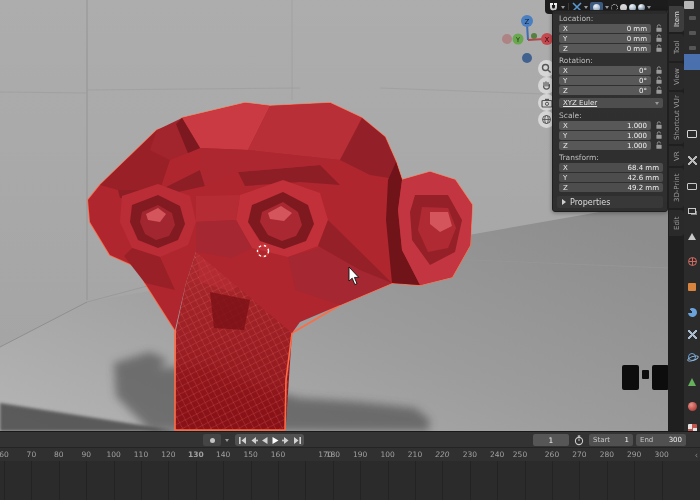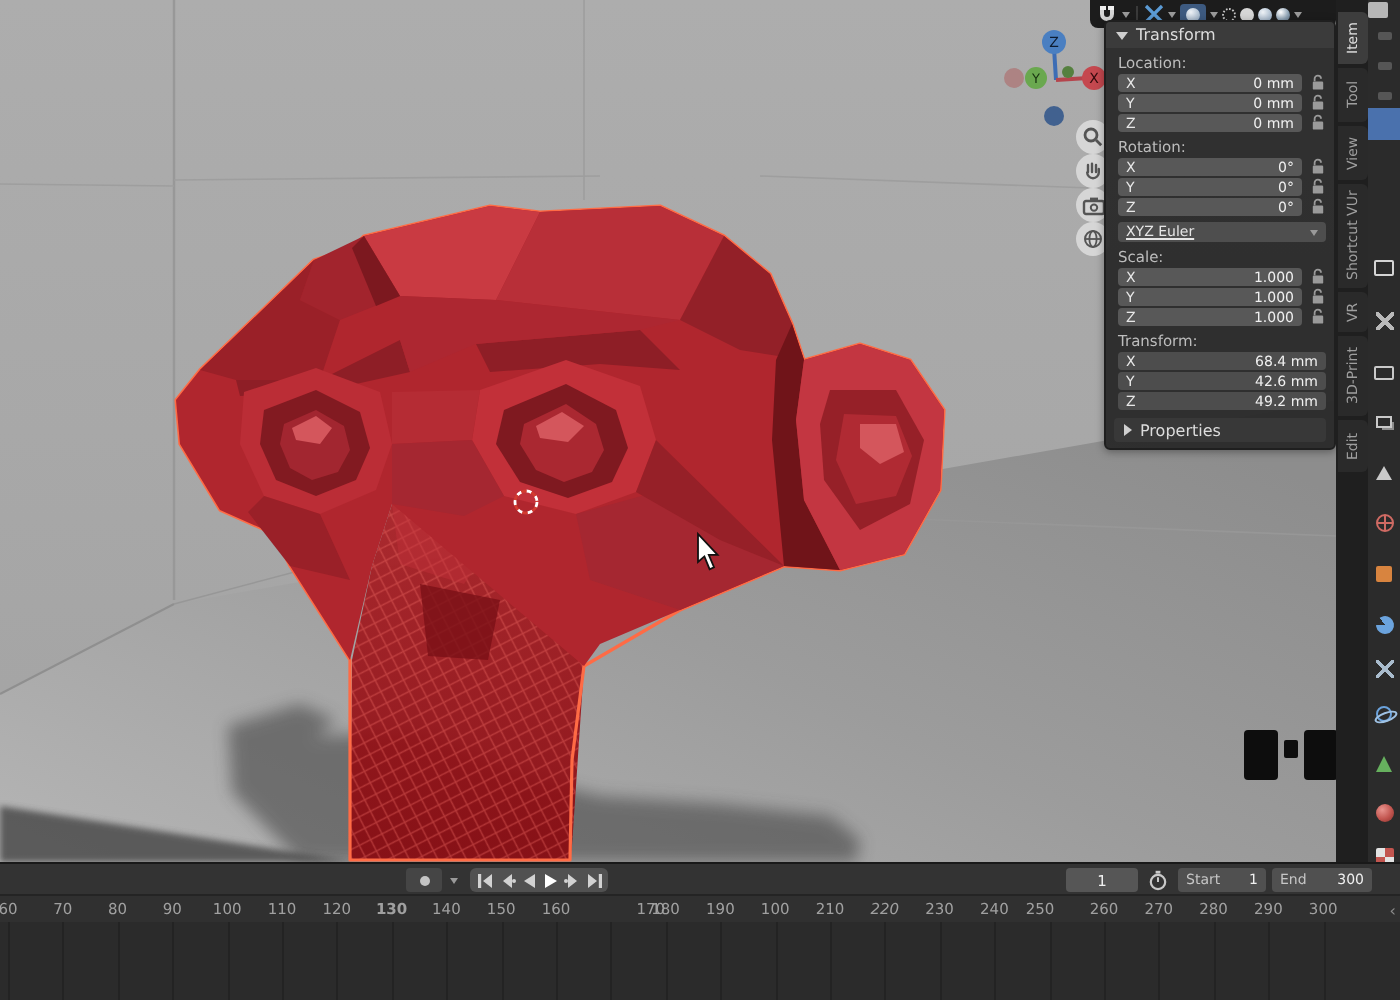--- a/index.html
+++ b/index.html
@@ -301,24 +301,20 @@
     </div>
 
     <div id="mouse-overlay">
       <span class="mo-btn" style="left:0" title="left-button"></span>
       <span class="mo-mid" title="middle-button"></span>
       <span class="mo-btn" style="left:30px" title="right-button"></span>
     </div>
   </div>
 
   <div id="npanel">
-    <div class="np-header">
-      <span class="caret-down"></span>
-      <span class="np-title">Transform</span>
-    </div>
 
     <div class="np-label">Location:</div>
     <div class="trow">
       <span class="tfield">
         <span class="ax">X</span>
         <span class="val">0 mm</span>
       </span>
       <span class="lockw">
           <svg width="8" height="9" viewBox="0 0 8 9">
             <path d="M2.3,3.6 V2.4 a1.6,1.6 0 0 1 3.2,0" fill="none" stroke="#9a9a9a" stroke-width="0.9"></path>

